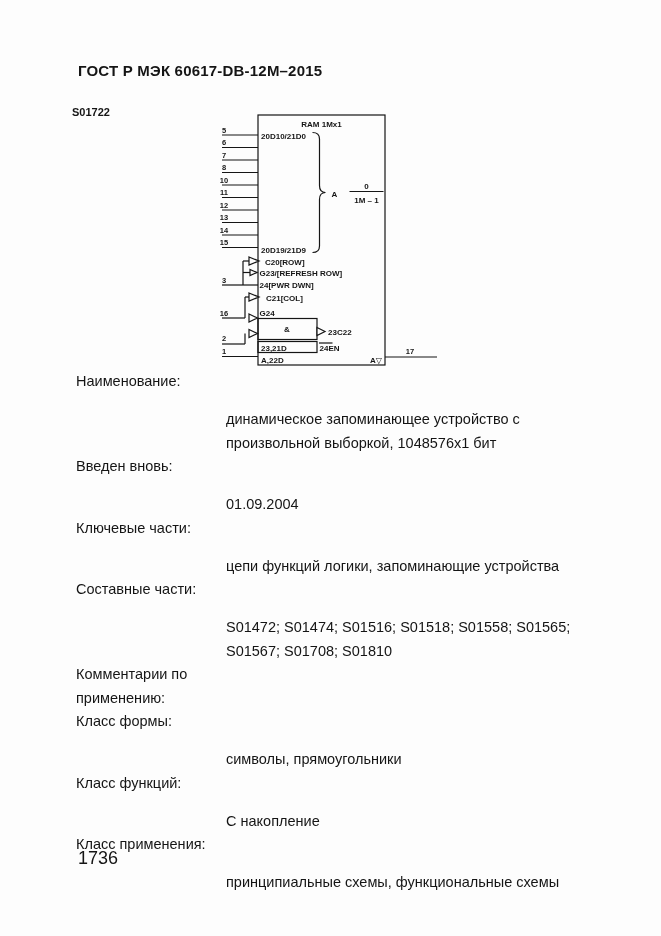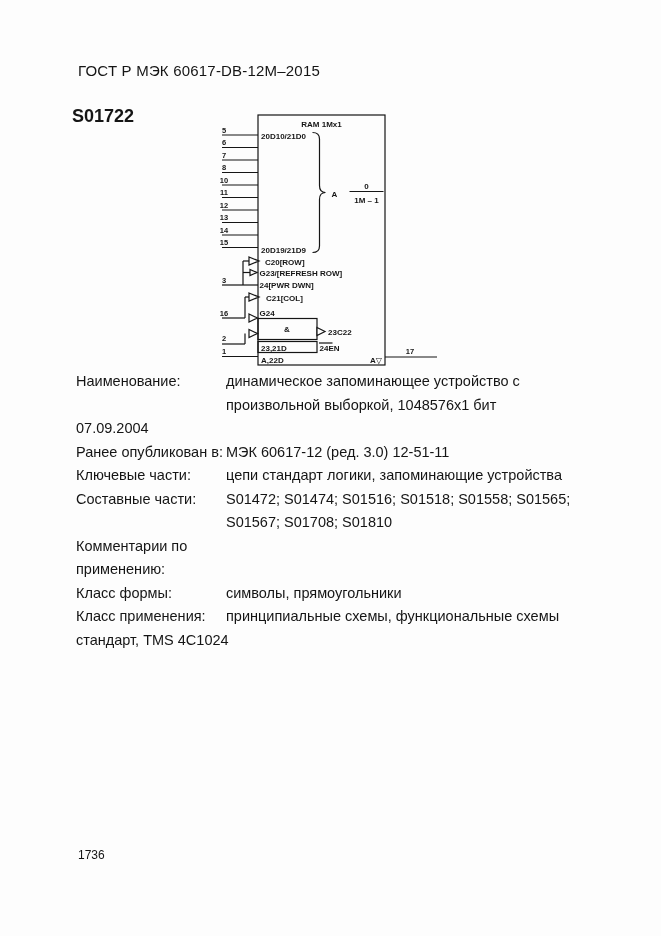--- a/index.html
+++ b/index.html
@@ -5,45 +5,45 @@
   html,body{margin:0;padding:0;}
   body{
     width:661px;height:936px;position:relative;
     background:#fdfdfd;
     font-family:"Liberation Sans","DejaVu Sans",sans-serif;
     color:#151515;
     overflow:hidden;
   }
   .doc-header{
     position:absolute;left:78px;top:62px;
-    font-size:15px;font-weight:normal;letter-spacing:.2px;
+    font-size:15px;font-weight:bold;letter-spacing:.2px;
   }
   .symbol-id{
     position:absolute;left:72px;top:106px;
-    font-size:18px;font-weight:bold;
+    font-size:11px;font-weight:bold;
   }
   .diagram{
     position:absolute;left:200px;top:105px;width:250px;height:265px;
   }
   .diagram text{
     font-family:"Liberation Sans","DejaVu Sans",sans-serif;
     font-weight:bold;fill:#151515;
   }
   .t8{font-size:8px;}
   .t7{font-size:7.5px;}
   .props{
     position:absolute;left:76px;top:370px;width:510px;
     font-size:14.5px;line-height:23.5px;
   }
   .prop-row{display:flex;}
   .prop-label{width:150px;flex:0 0 150px;}
-  .prop-value{width:356px;flex:0 0 356px;}
+  .prop-value{width:356px;flex:0 0 356px;margin-top:38px;}
   .page-number{
     position:absolute;left:78px;top:848px;
-    font-size:12px;
+    font-size:18px;
   }
 </style>
 </head>
 <body>
 
 <div class="doc-header">ГОСТ Р МЭК 60617-DB-12M–2015</div>
 <div class="symbol-id">S01722</div>
 
 <svg class="diagram" viewBox="0 0 250 265">
   <g stroke="#151515" stroke-width="1.2" fill="none">
@@ -138,42 +138,41 @@
 </svg>
 
 <div class="props">
   <div class="prop-row">
     <div class="prop-label">Наименование:</div>
     <div class="prop-value">динамическое запоминающее устройство с произвольной выборкой, 1048576x1 бит</div>
   </div>
   <div class="prop-row">
   </div>
   <div class="prop-row">
-    <div class="prop-value">07.09.2004</div>
-  </div>
-  <div class="prop-row">
-    <div class="prop-label">Ранее опубликован в:</div>
-    <div class="prop-value">МЭК 60617-12 (ред. 3.0) 12-51-11</div>
+    <div class="prop-label">Введен вновь:</div>
+    <div class="prop-value">01.09.2004</div>
   </div>
   <div class="prop-row">
     <div class="prop-label">Ключевые части:</div>
-    <div class="prop-value">цепи стандарт логики, запоминающие устройства</div>
+    <div class="prop-value">цепи функций логики, запоминающие устройства</div>
   </div>
   <div class="prop-row">
     <div class="prop-label">Составные части:</div>
     <div class="prop-value">S01472; S01474; S01516; S01518; S01558; S01565; S01567; S01708; S01810</div>
   </div>
   <div class="prop-row">
     <div class="prop-label">Комментарии по применению:</div>
   </div>
   <div class="prop-row">
     <div class="prop-label">Класс формы:</div>
     <div class="prop-value">символы, прямоугольники</div>
   </div>
   <div class="prop-row">
+    <div class="prop-label">Класс функций:</div>
+    <div class="prop-value">С накопление</div>
   </div>
   <div class="prop-row">
     <div class="prop-label">Класс применения:</div>
     <div class="prop-value">принципиальные схемы, функциональные схемы</div>
   </div>
   <div class="prop-row">
     <div class="prop-value">стандарт, TMS 4C1024</div>
   </div>
 </div>
 

